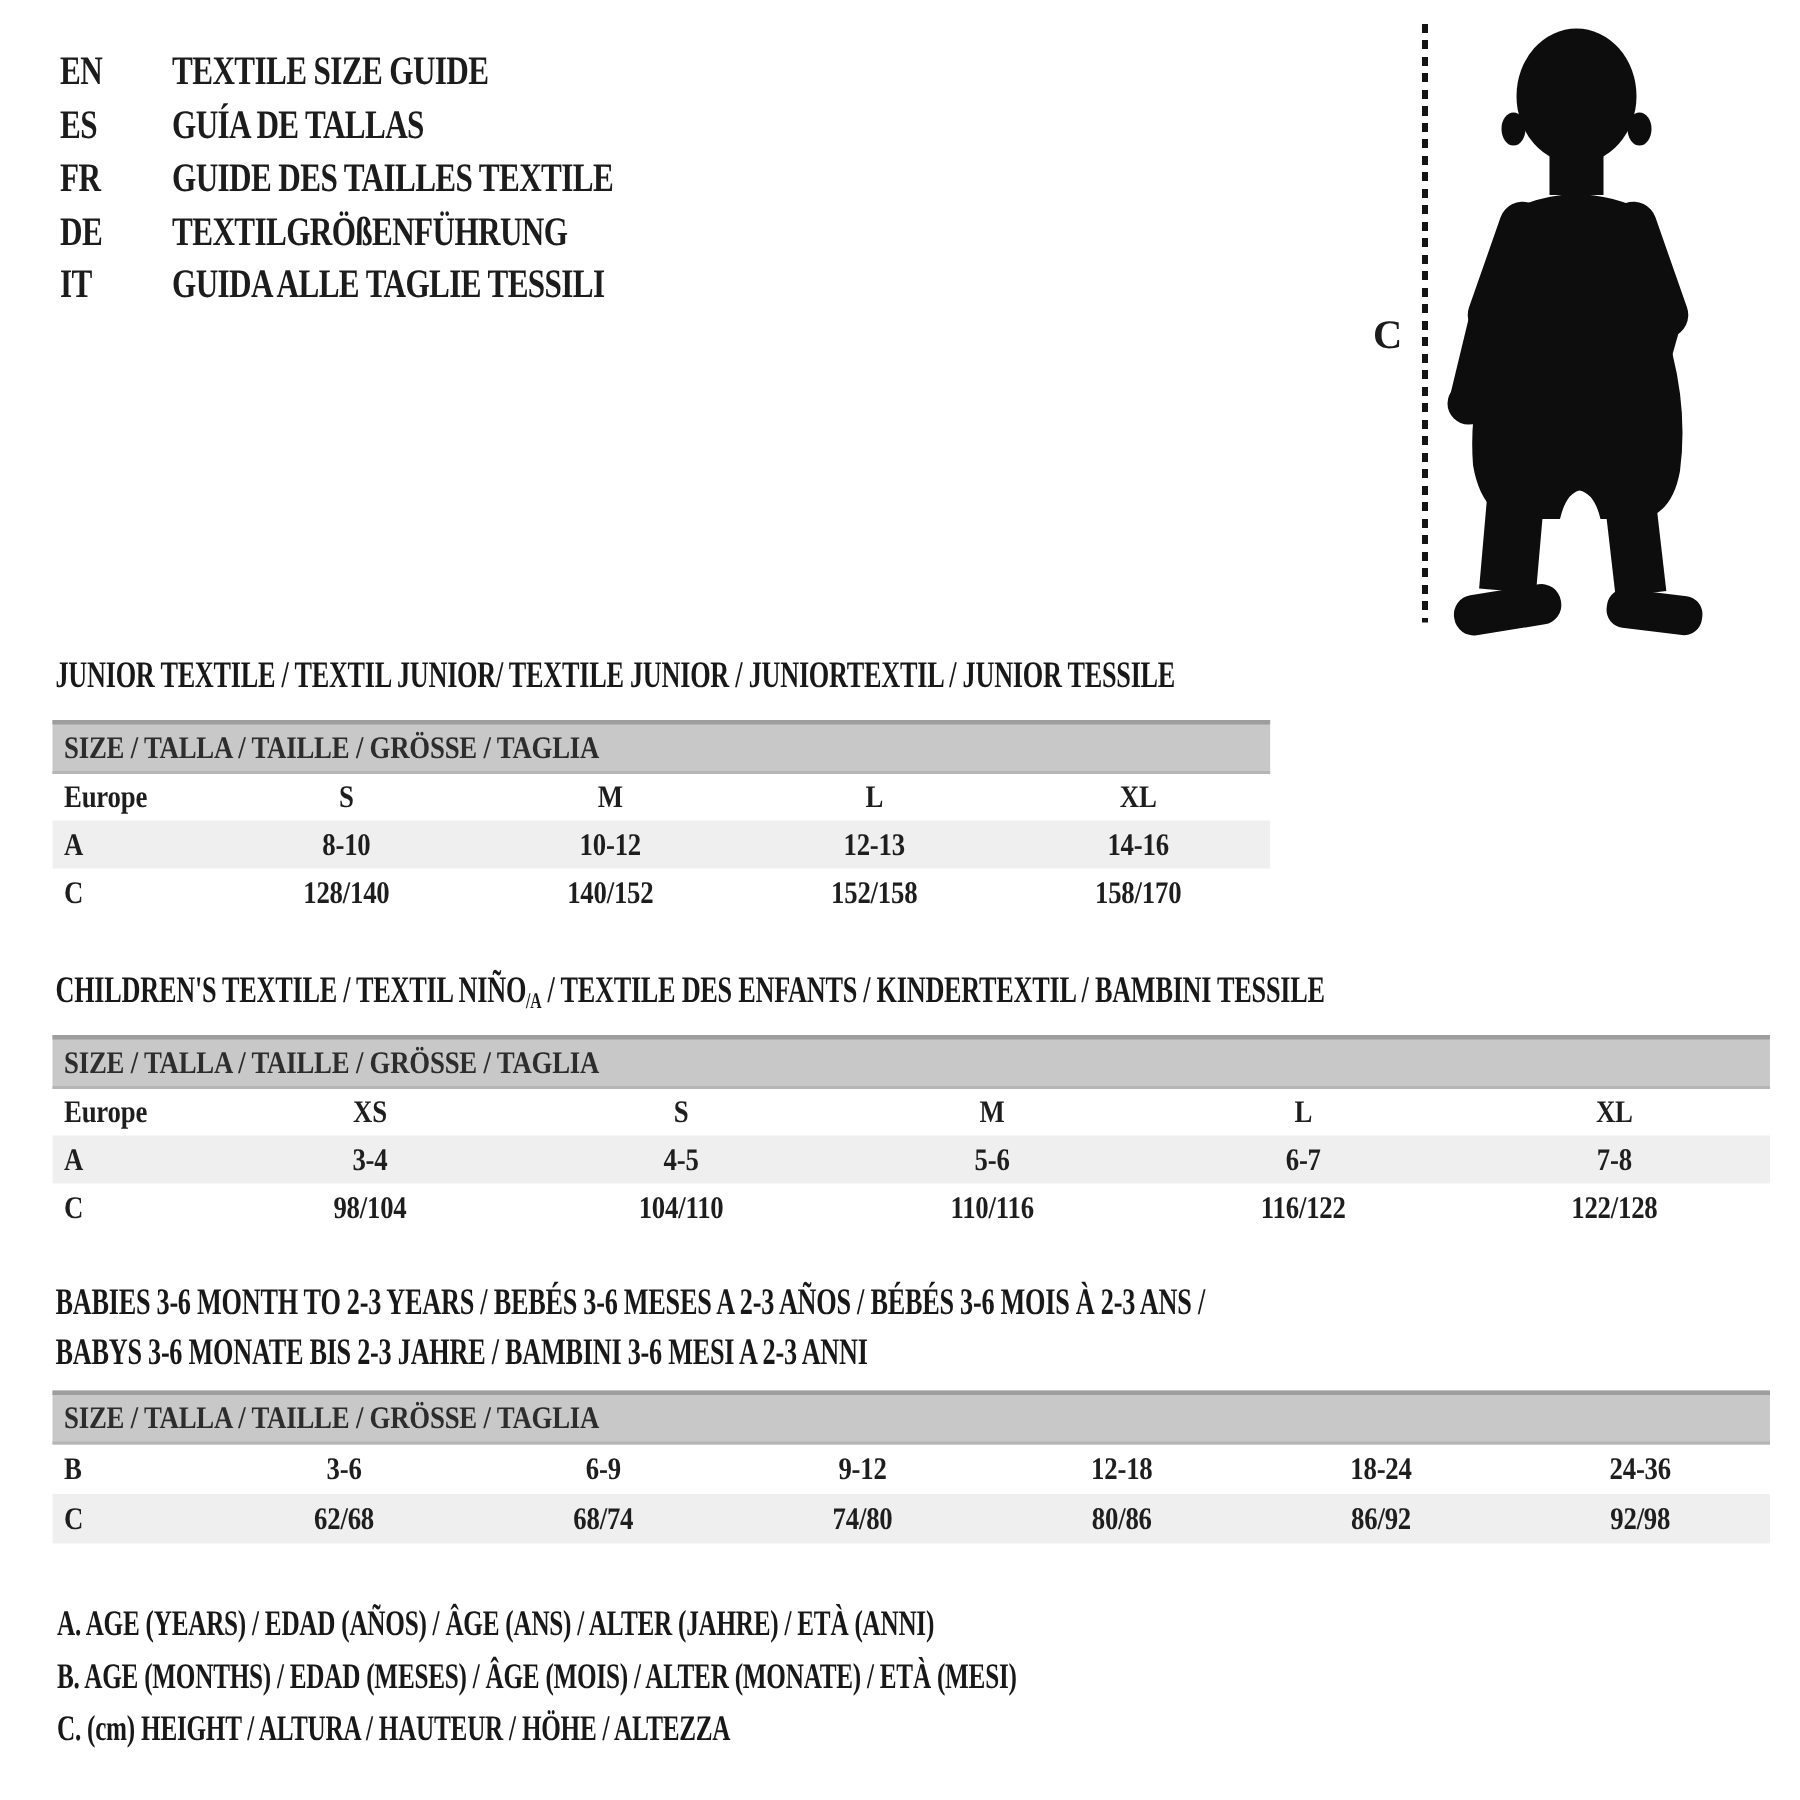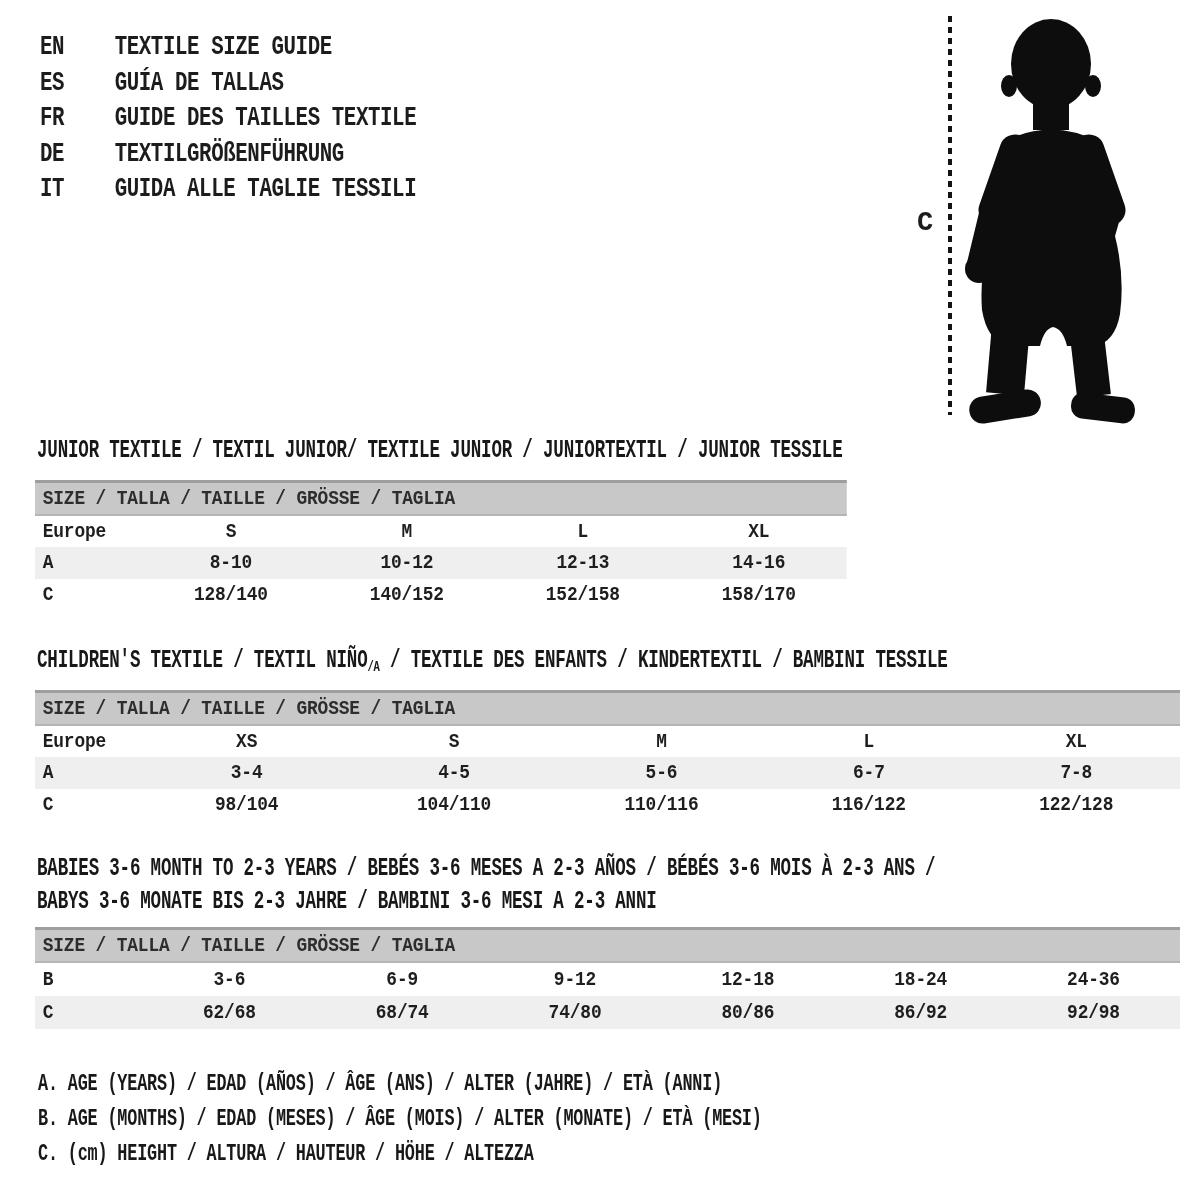--- a/index.html
+++ b/index.html
@@ -1,18 +1,18 @@
 <!DOCTYPE html>
 <html><head>
 <meta charset="utf-8">
 <style>
   html,body{margin:0;padding:0;background:#fff;}
   .canvas{
     position:relative;width:1200px;height:1200px;background:#ffffff;
-    font-family:Liberation Mono, monospace;
+    font-family:Liberation Serif, serif;
     font-weight:700;color:#1c1c1c;overflow:hidden;
     -webkit-font-smoothing:antialiased;
   }
   
   .lang-block{
     position:absolute;left:40px;top:30px;
     transform:scaleX(0.77);transform-origin:0 0;
     font-size:27px;line-height:35.5px;letter-spacing:-0.02em;white-space:nowrap;
   }
   .lang-row{display:flex;}

